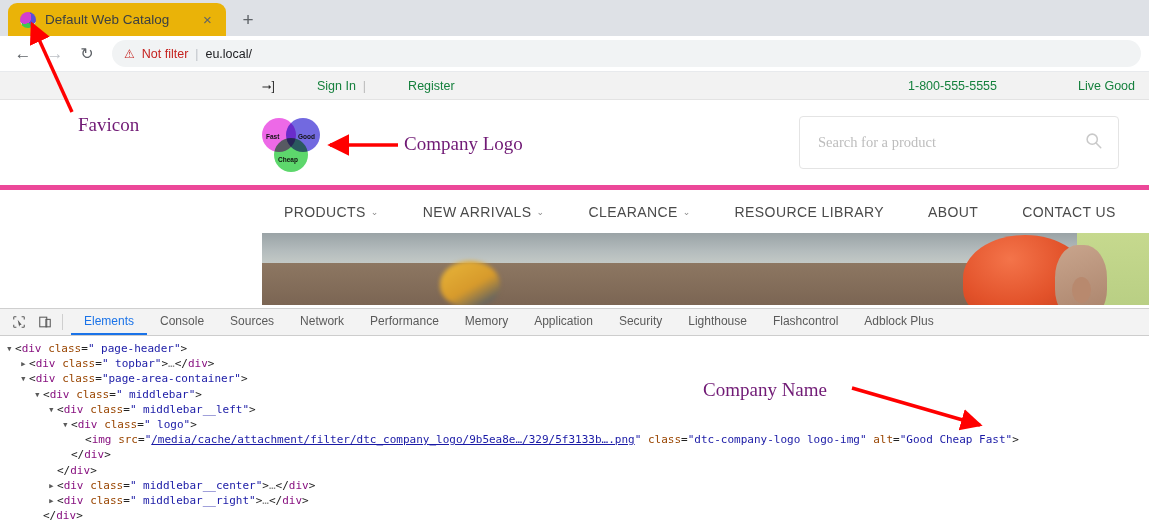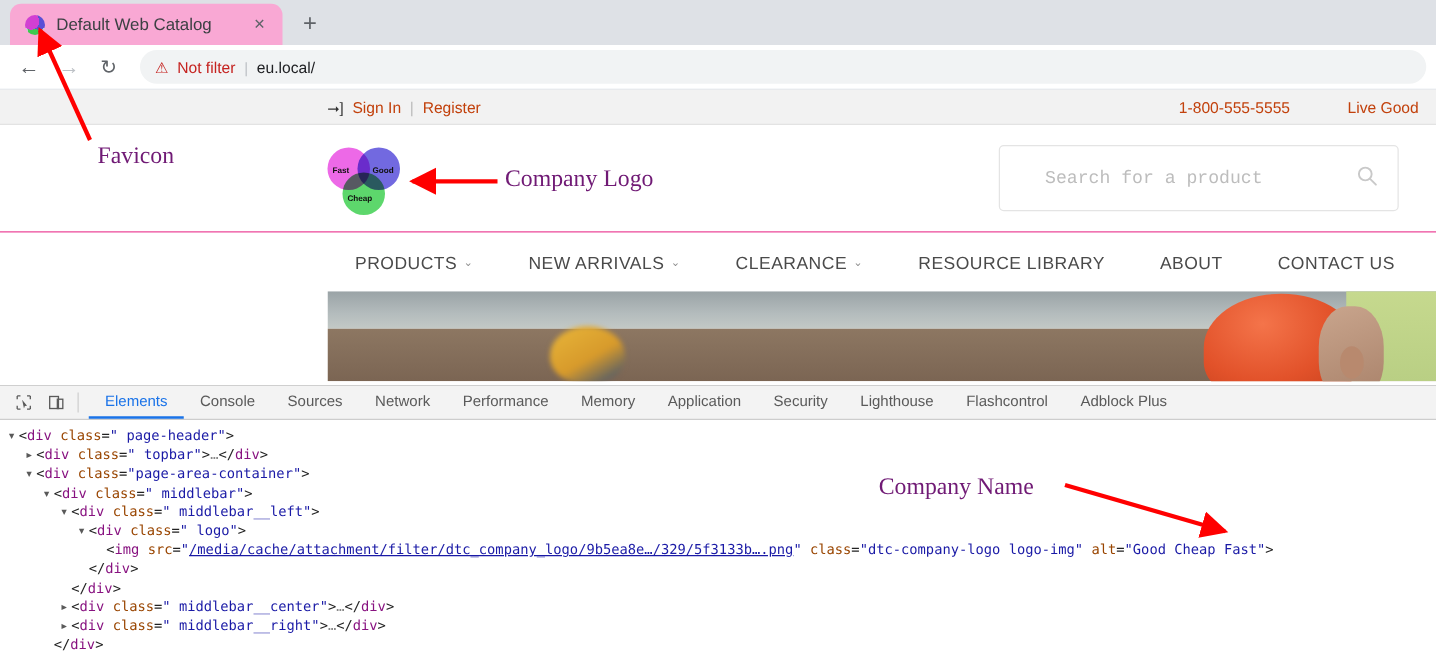--- a/index.html
+++ b/index.html
@@ -11,21 +11,21 @@
     overflow:hidden;
     position:relative;
   }
 
   
   .browser-chrome { width:100%; background:#dee1e6; }
   .tabstrip { height:36px; display:flex; align-items:flex-end; padding-left:8px; }
   .tab {
     display:flex; align-items:center; gap:9px;
     height:33px; padding:0 10px 0 12px;
-    background:#f9a8d4;
+    background:#eab308;
     border-radius:9px 9px 0 0;
     min-width:218px;
     position:relative;
   }
   .tab-favicon {
     width:16px; height:16px; border-radius:50%;
     flex:0 0 16px;
     background:
       radial-gradient(circle at 30% 32%, #d23fd2 0 42%, transparent 43%),
       radial-gradient(circle at 70% 32%, #5b4fd6 0 42%, transparent 43%),
@@ -67,21 +67,21 @@
   
   .page { position:relative; background:#fff; height:272px; overflow:hidden; border-top:1px solid #e8eaed; }
 
   .topbar {
     height:28px; background:#f2f2f2; border-bottom:1px solid #e3e3e3;
     display:flex; align-items:center; font-size:12.5px; color:#555;
   }
   .topbar-left { margin-left:262px; display:flex; align-items:center; gap:7px; }
   .topbar-right { margin-left:auto; display:flex; align-items:center; gap:46px; padding-right:14px; }
   .signin-icon { font-size:12px; color:#333; }
-  .tb-link { color:#c2410c; }
+  .tb-link { color:#15803d;margin-left:35px; }
   .tb-divider { color:#bbb; }
 
   .middlebar {
     height:85px; display:flex; align-items:center; padding-left:262px; padding-right:30px;
   }
   .logo-wrap { width:58px; height:58px; position:relative; flex:0 0 58px; }
   .venn { position:absolute; inset:0; }
   .venn span {
     position:absolute; width:34px; height:34px; border-radius:50%;
     mix-blend-mode:multiply; opacity:.78;
@@ -98,29 +98,28 @@
   .vl-cheap { left:16px; bottom:9px; }
 
   .search-box {
     margin-left:auto; width:320px; height:53px;
     border:1px solid #e4e4e4; border-radius:4px;
     display:flex; align-items:center; padding:0 16px;
   }
   .search-input {
     flex:1; border:0; outline:0; background:transparent;
     font-size:14.5px; color:#333;
-    font-family:Liberation Mono, monospace;
-    margin-left:18px;
+    font-family:Liberation Serif, serif;
   }
   .search-input::placeholder { color:#bdbdbd; }
   .search-icon { color:#c9c9c9; font-size:17px; }
 
   .mainnav {
     height:48px; display:flex; align-items:center; gap:0;
-    padding-left:262px; border-top:1px solid #ec4899;
+    padding-left:262px; border-top:5px solid #ec4899;
   }
   .nav-item {
     font-size:14px; letter-spacing:.4px; color:#4a4a4a;
     padding:0 22px; display:flex; align-items:center; gap:5px; white-space:nowrap;
   }
   .chev { font-size:9px; color:#8a8a8a; }
 
   .hero { height:72px; margin-left:262px; position:relative; overflow:hidden; }
   .hero-sky { position:absolute; left:0; right:0; top:0; height:30px;
     background:linear-gradient(180deg,#9aa3a6 0%,#b4bcbd 60%,#c3c9c6 100%); }

